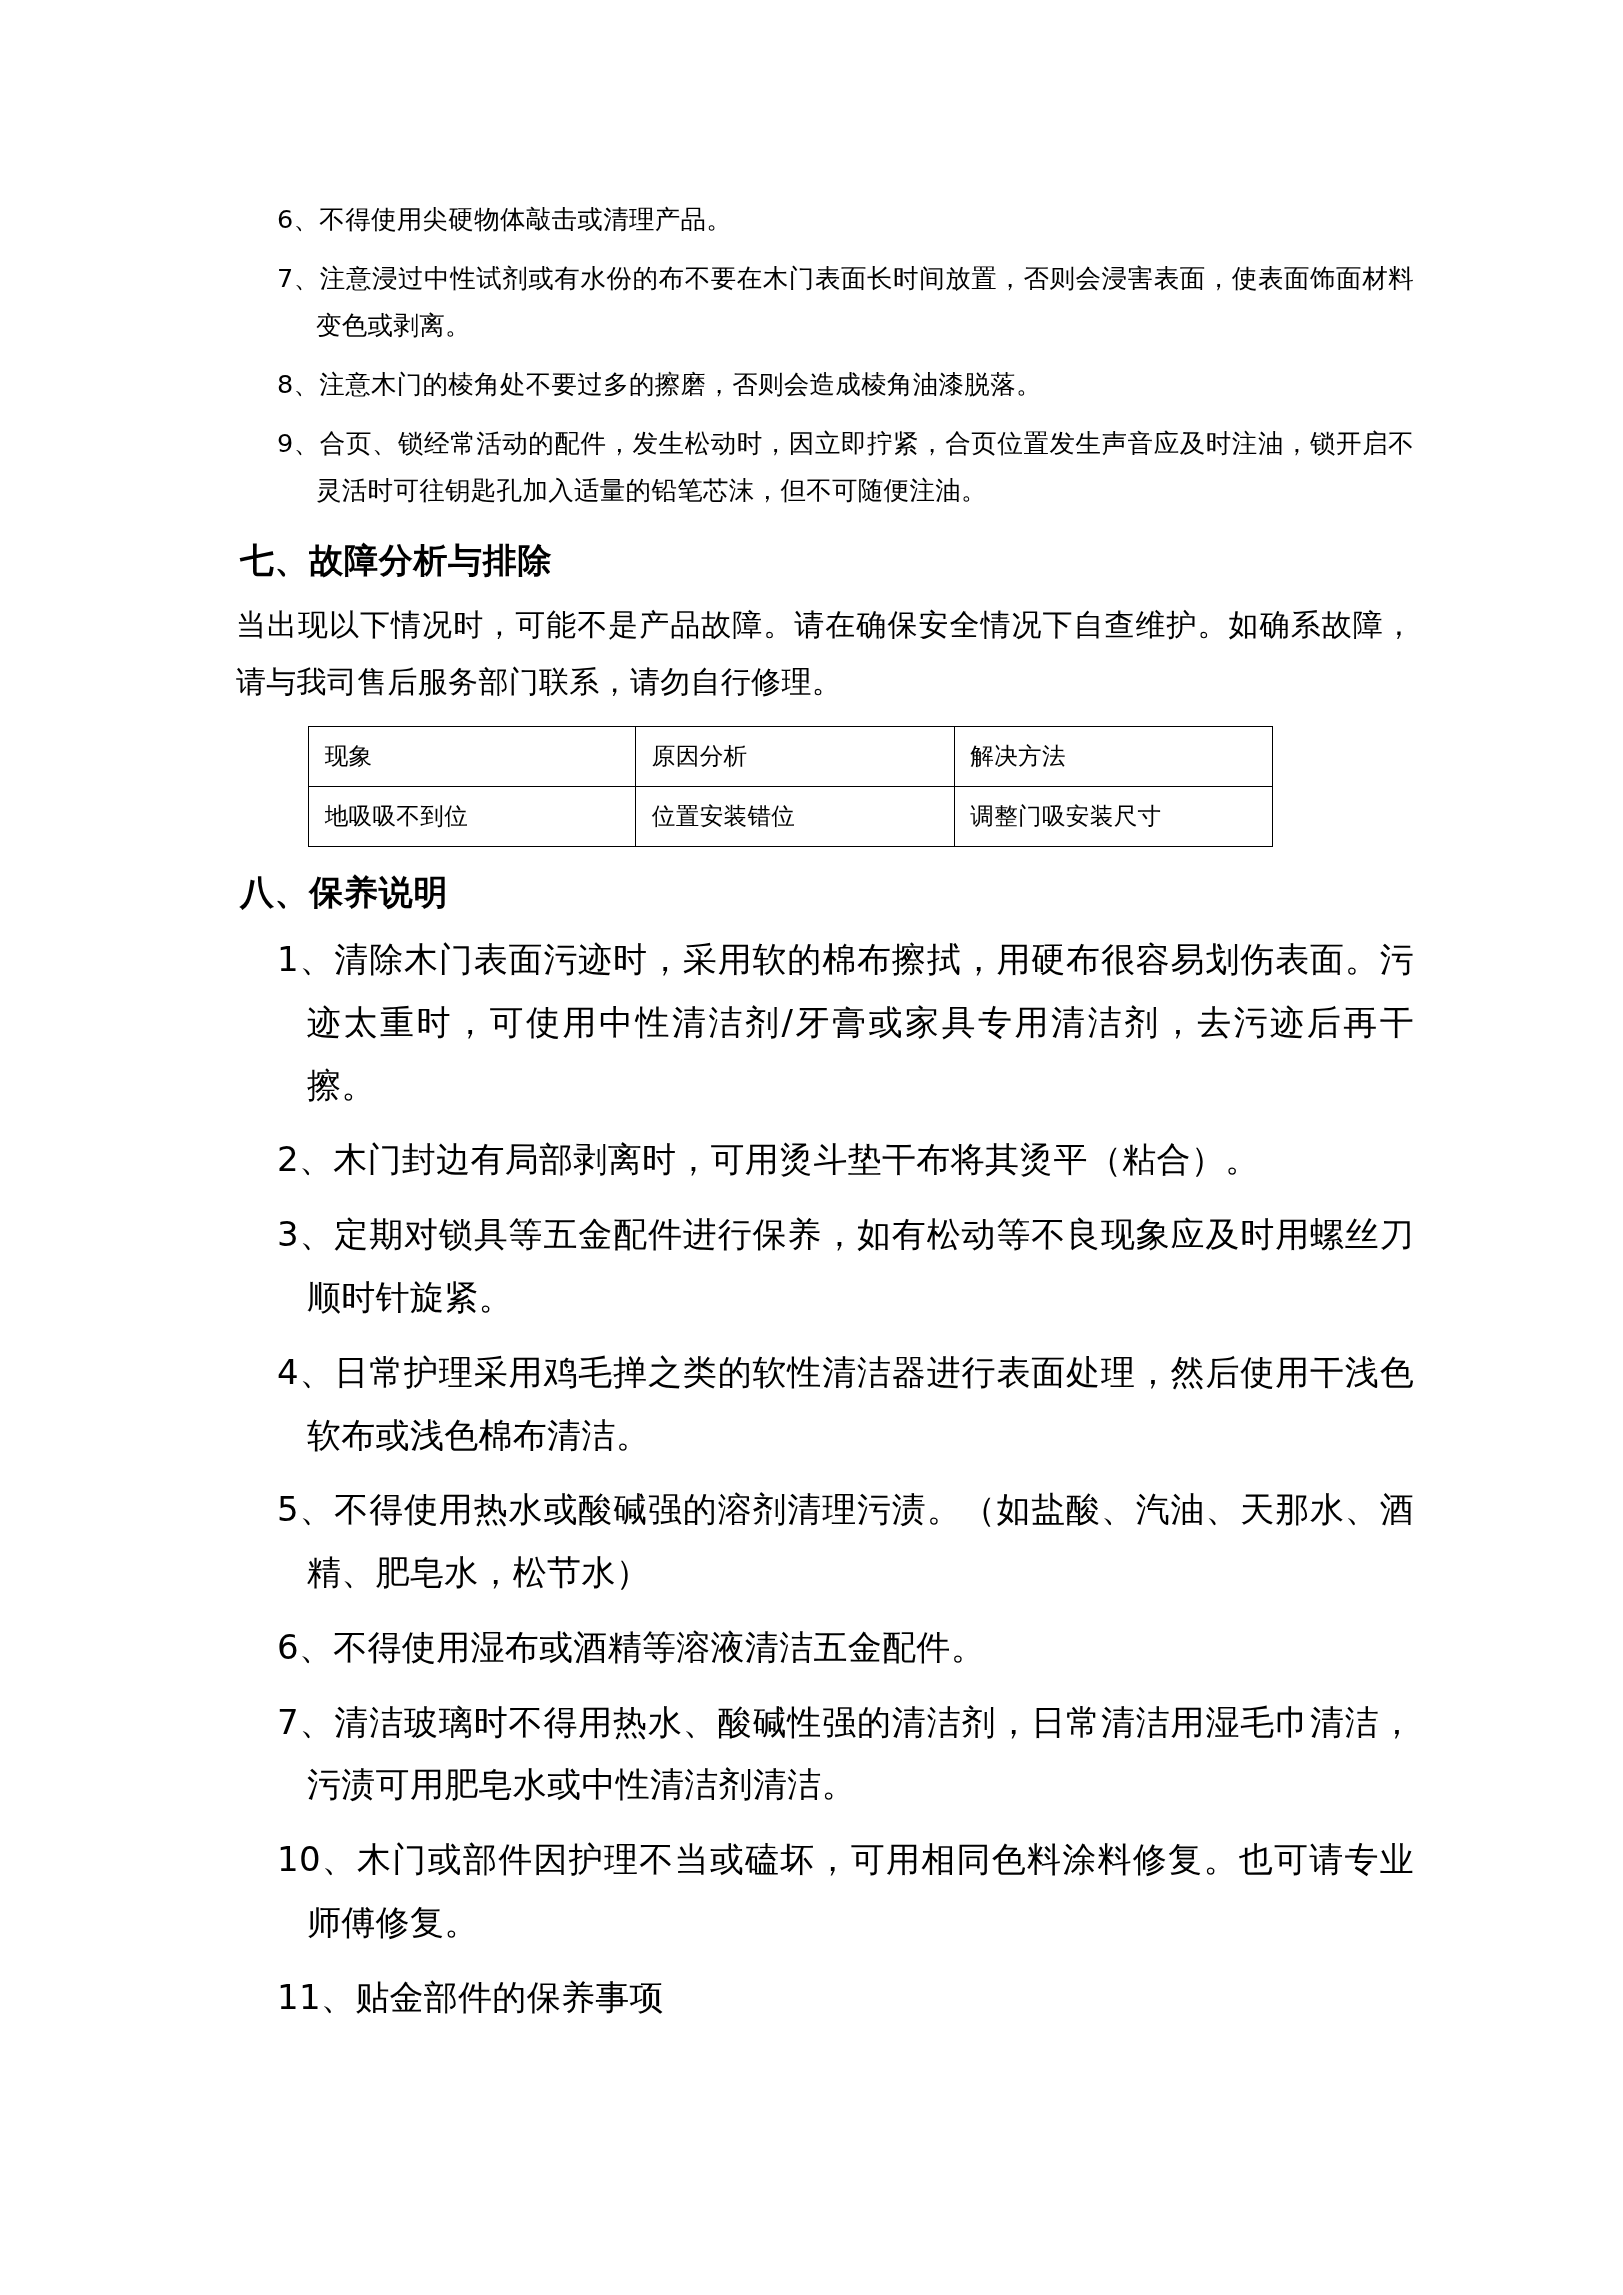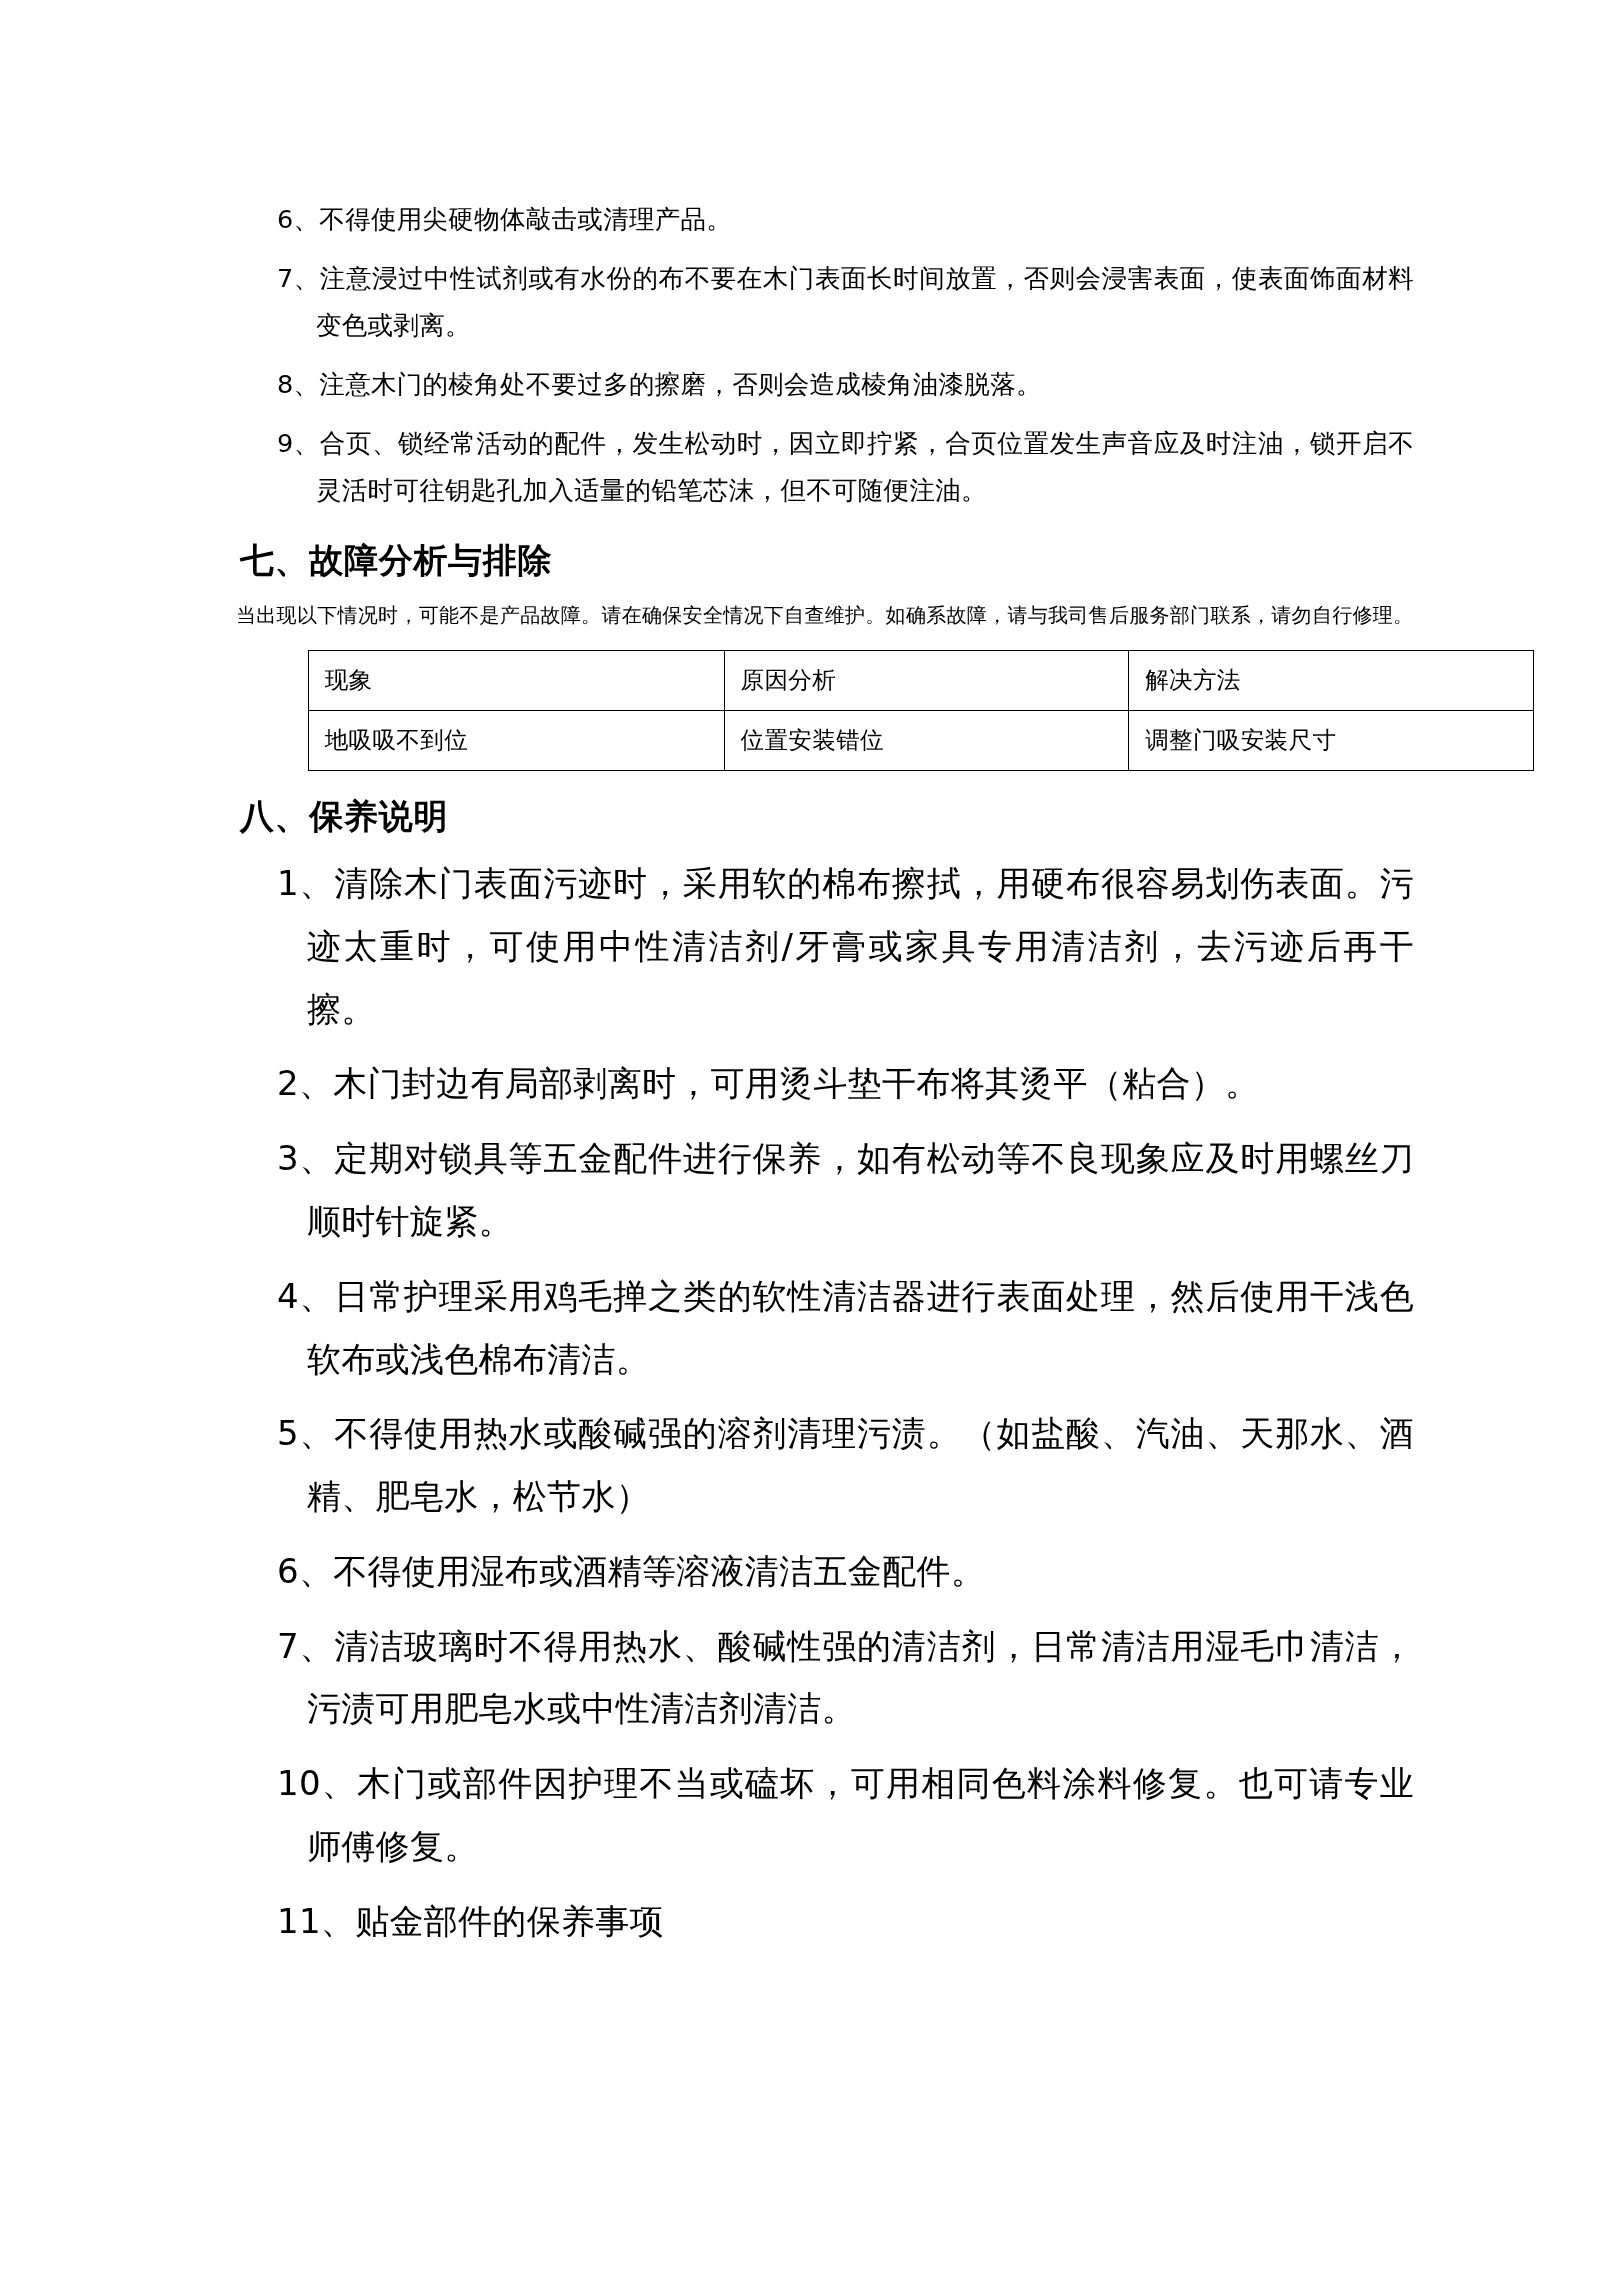--- a/index.html
+++ b/index.html
@@ -42,30 +42,30 @@
     letter-spacing: 0.3px;
   }
   h2.section {
     font-size: 34px;
     font-weight: bold;
     margin: 23.6px 0 11.8px 0;
     padding-left: 3.9px;
     letter-spacing: 0.7px;
   }
   .para {
-    font-size: 20px;
+    font-size: 30px;
     line-height: 1.9;
     margin: 0 0 6.5px 0;
     text-align: justify;
     letter-spacing: 0.3px;
   }
   table.fault {
     border-collapse: collapse;
     margin: 15.7px 0 6.5px 72px;
-    width: 1226px;
+    width: 965px;
     table-layout: fixed;
   }
   table.fault td {
     border: 1.3px solid #000000;
     font-size: 23.6px;
     padding: 13px 15.7px;
     line-height: 1.4;
     letter-spacing: 0.3px;
   }
   table.fault td:nth-child(1) { width: 34%; }

